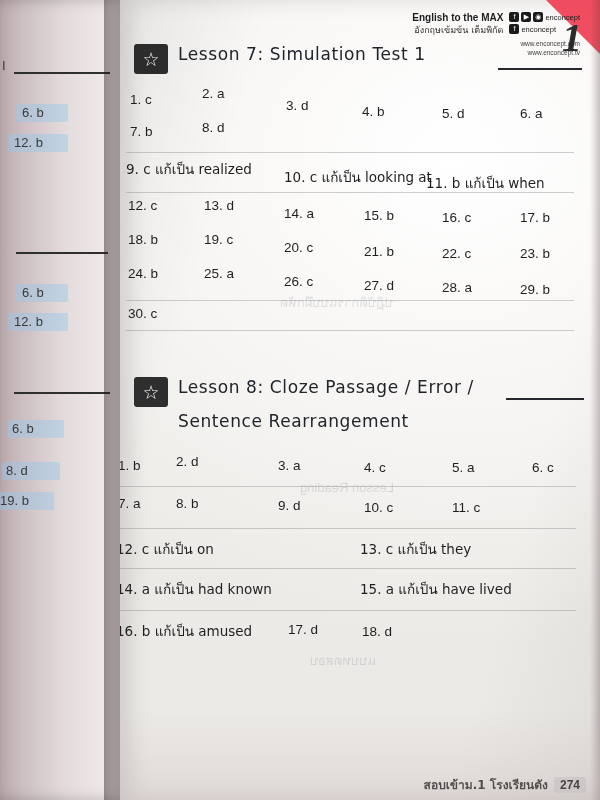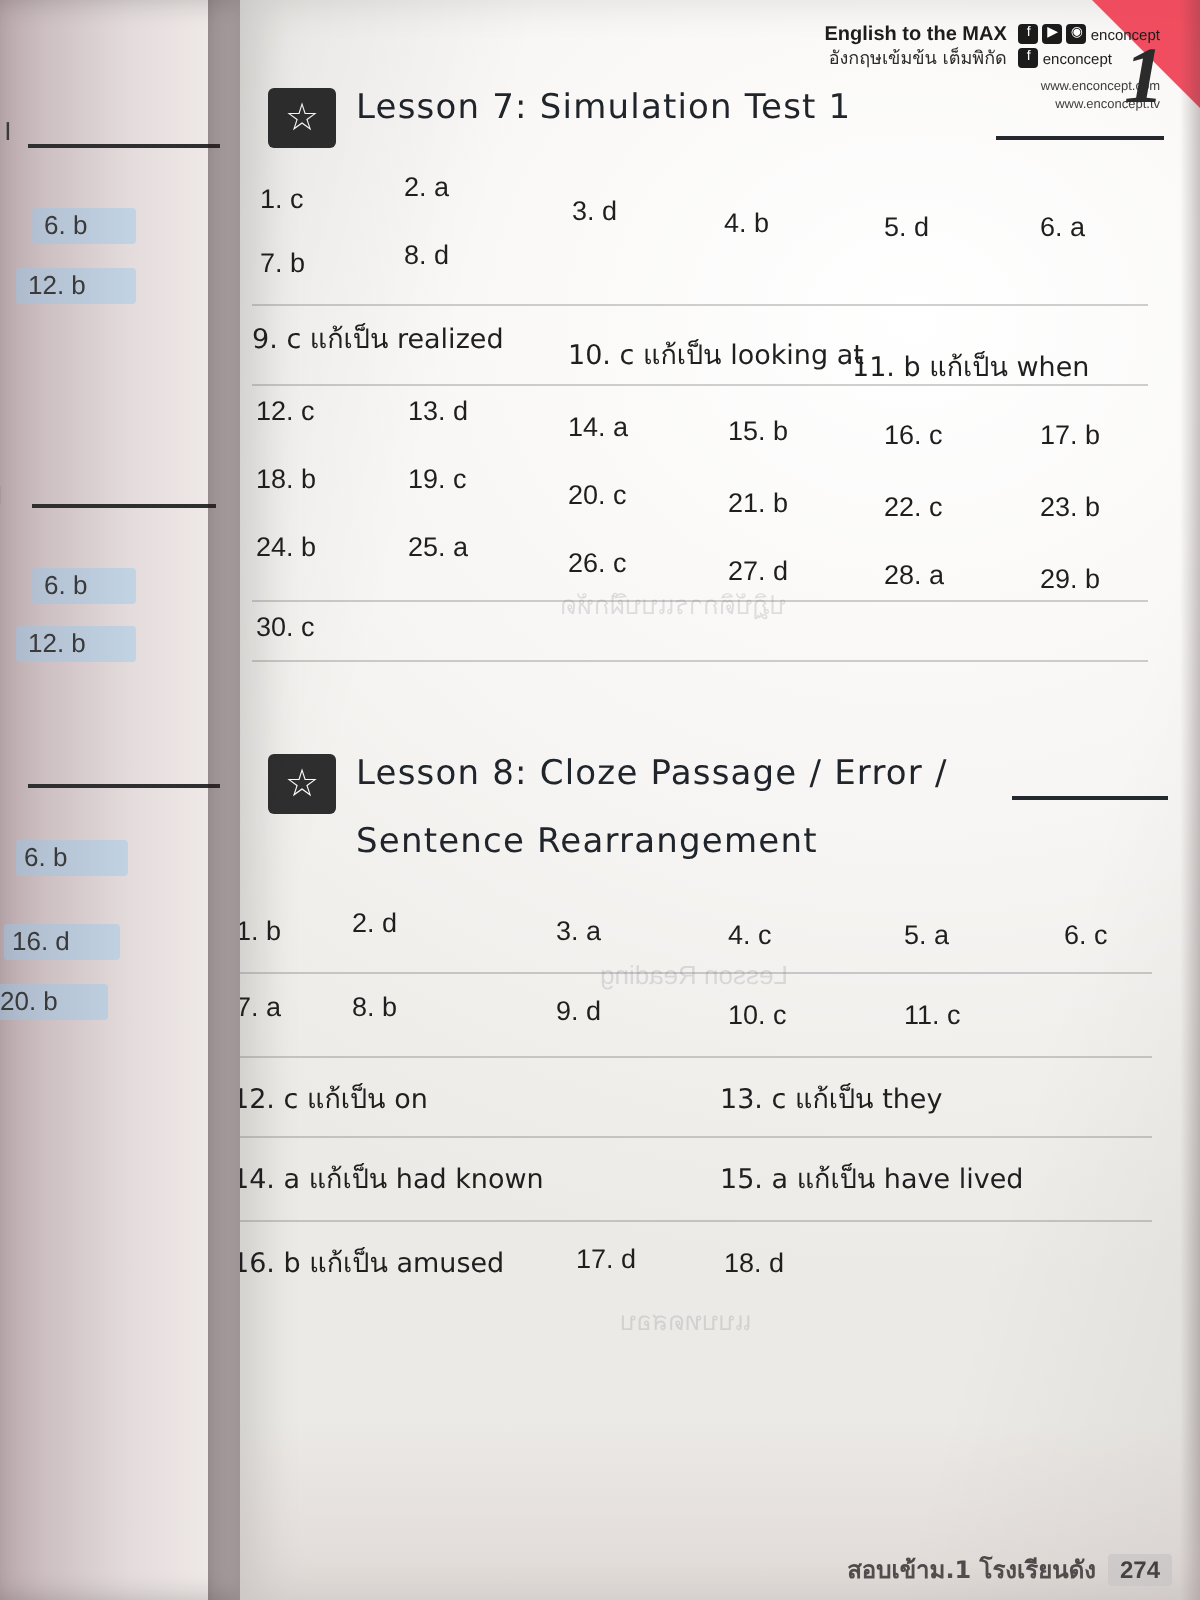--- a/index.html
+++ b/index.html
@@ -228,23 +228,23 @@
     <div class="lp-hl" style="left:16px; top:284px; width:52px; height:18px;"></div>
     <div class="lp-text" style="left:22px; top:285px;">6. b</div>
     <div class="lp-hl" style="left:8px; top:313px; width:60px; height:18px;"></div>
     <div class="lp-text" style="left:14px; top:314px;">12. b</div>
 
     <div class="lp-text" style="left:-10px; top:378px;">III</div>
     <div class="lp-rule" style="left:14px; top:392px; width:96px;"></div>
     <div class="lp-hl" style="left:8px; top:420px; width:56px; height:18px;"></div>
     <div class="lp-text" style="left:12px; top:421px;">6. b</div>
     <div class="lp-hl" style="left:2px; top:462px; width:58px; height:18px;"></div>
-    <div class="lp-text" style="left:6px; top:463px;">16. d</div>
+    <div class="lp-text" style="left:6px; top:463px;">8. d</div>
     <div class="lp-hl" style="left:-4px; top:492px; width:58px; height:18px;"></div>
-    <div class="lp-text" style="left:0px; top:493px;">20. b</div>
+    <div class="lp-text" style="left:0px; top:493px;">19. b</div>
   </div>
 
   <div class="gutter"></div>
 
   <div class="right-page">
 
     <div class="corner-fold"></div>
 
     <div class="brand">
       <div class="brand-top">

